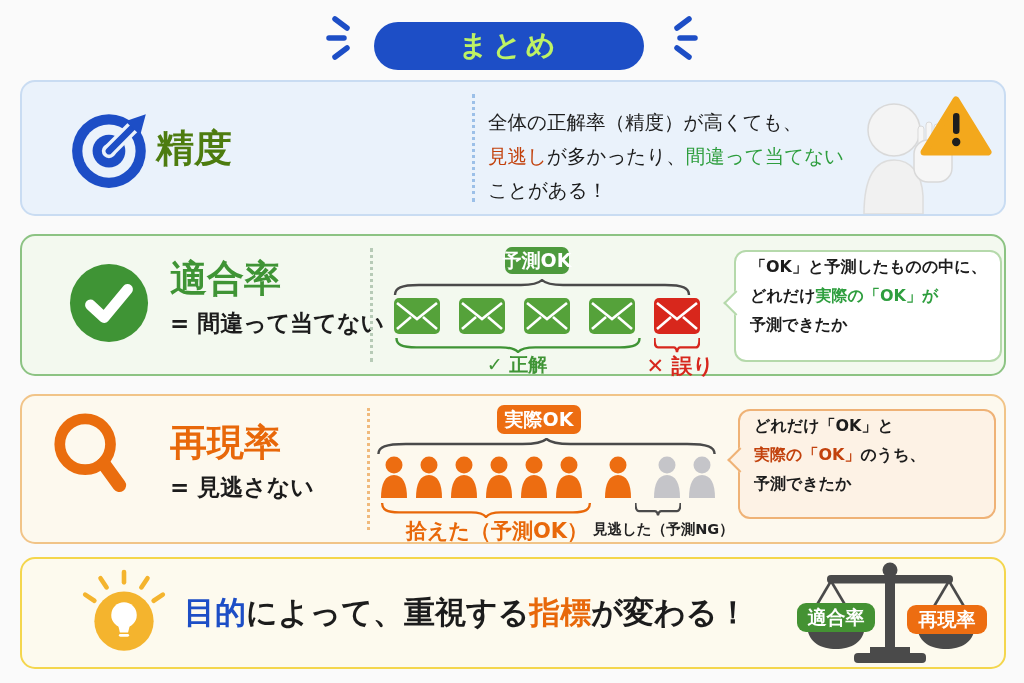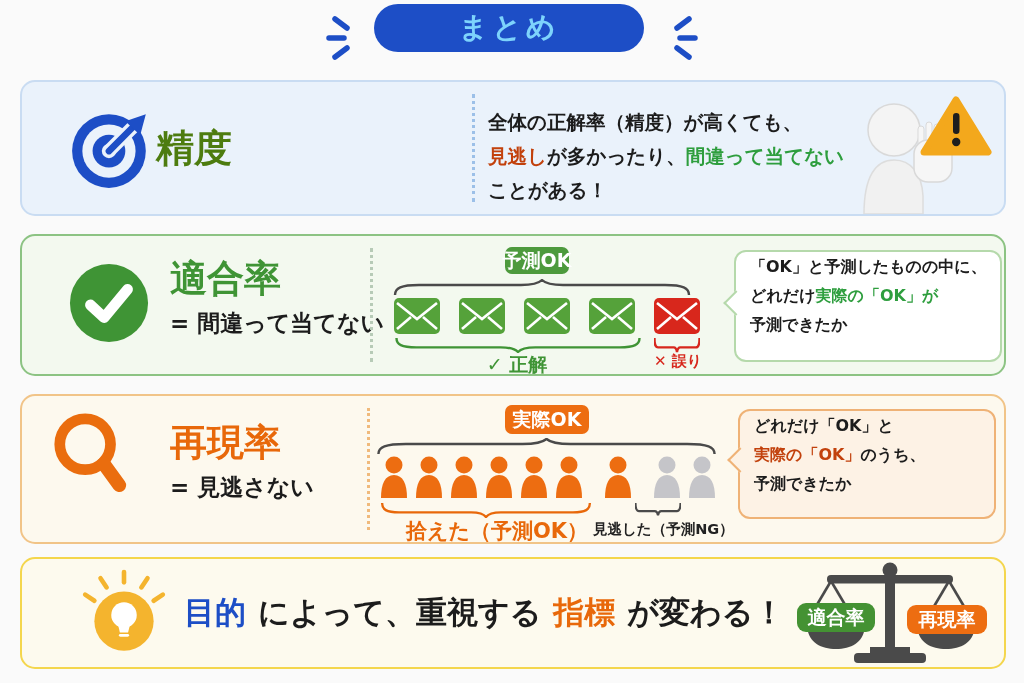--- a/index.html
+++ b/index.html
@@ -1,22 +1,22 @@
 <!DOCTYPE html>
 <html><head>
 <meta charset="utf-8">
 <style>
   html,body{margin:0;padding:0;background:#fafafa;}
   .canvas{position:relative;width:1024px;height:683px;background:#fafafa;overflow:hidden;
     font-family:"DejaVu Sans","Liberation Sans",sans-serif;color:#1c1c1c;}
   
   .header{position:absolute;left:0;top:0;width:1024px;height:72px;}
-  .pill{position:absolute;left:374px;top:4px;width:270px;height:48px;background:#1d4ec6;
+  .pill{position:absolute;left:374px;top:22px;width:270px;height:48px;background:#1d4ec6;
     border-radius:26px;display:flex;align-items:center;justify-content:center;
-    color:#7dd3fc;font-size:29px;font-weight:800;letter-spacing:4px;}
+    color:#bef264;font-size:29px;font-weight:800;letter-spacing:4px;}
   .sparkle{position:absolute;top:12px;width:44px;height:52px;}
   .sp-l{left:326px;}
   .sp-r{left:654px;transform:scaleX(-1);}
   
   .panel{position:absolute;left:20px;width:986px;border-radius:15px;box-sizing:border-box;}
   .p1{top:80px;height:136px;background:#eaf2fb;border:2px solid #c9dcf2;}
   .p2{top:234px;height:142px;background:#f3f9ef;border:2px solid #8cc383;}
   .p3{top:394px;height:150px;background:#fdf9ee;border:2px solid #f1c488;}
   .p4{top:557px;height:112px;background:#fdfaee;border:2px solid #f4d64d;}
   .divider{position:absolute;width:0;}
@@ -29,21 +29,21 @@
   .hl-blue{color:#4d7c0f;font-size:38px;font-weight:800;}
   .metric-name{font-size:37px;font-weight:800;white-space:nowrap;}
   .metric-sub{font-size:23px;font-weight:800;white-space:nowrap;color:#1c1c1c;}
   .t-green{color:#2e9e3e;}
   .t-orange{color:#c2410c;}
   .t-red{color:#d7271d;}
   .t-blue{color:#1d4ec6;}
   .g-main{color:#3f9435;}
   .o-main{color:#e8680a;}
   
-  .desc{position:absolute;left:466px;top:24px;font-size:19.5px;font-weight:700;line-height:34px;white-space:nowrap;}
+  .desc{position:absolute;left:466px;top:24px;font-size:19.5px;font-weight:400;line-height:34px;white-space:nowrap;}
   
   .tag{position:absolute;height:27px;display:flex;align-items:center;justify-content:center;
     color:#fff;font-size:19px;font-weight:800;border-radius:7px;white-space:nowrap;}
   .tag-green{background:#4d9a3d;}
   .tag-orange{background:#ed6d11;}
   
   .brace{position:absolute;}
   
   .env-row{position:absolute;left:372px;top:62px;display:flex;gap:19px;}
   .people-row{position:absolute;left:358px;top:60px;display:flex;gap:7px;align-items:flex-end;}
@@ -52,21 +52,21 @@
   
   .bubble{position:absolute;border-radius:12px;font-size:16px;font-weight:800;line-height:29px;
     padding:0 14px;white-space:nowrap;box-sizing:border-box;}
   .bubble::before{content:"";position:absolute;left:-9px;width:16px;height:16px;transform:rotate(45deg);}
   .bub-green{left:712px;top:14px;width:268px;height:112px;background:#ffffff;border:2px solid #b5d9ab;}
   .bub-green::before{top:42px;background:#ffffff;border-left:2px solid #b5d9ab;border-bottom:2px solid #b5d9ab;}
   .bub-orange{left:716px;top:13px;width:258px;height:110px;background:#fdf2e5;border:2px solid #efb276;}
   .bub-orange::before{top:40px;background:#fdf2e5;border-left:2px solid #efb276;border-bottom:2px solid #efb276;}
   
   .concl-text{position:absolute;left:162px;top:0;height:100%;display:flex;align-items:center;
-    font-size:31px;font-weight:800;white-space:nowrap;gap:12px;}
+    font-size:31px;font-weight:800;white-space:nowrap;}
   .scale-pill{position:absolute;height:29px;display:flex;align-items:center;justify-content:center;
     border-radius:9px;color:#fff;font-size:19px;font-weight:800;z-index:2;}
   .icon-abs{position:absolute;}
 </style>
 </head>
 <body>
 
 <div class="canvas">
 
   <div class="header">
@@ -171,41 +171,41 @@
 
     <svg class="brace" style="left:372px;top:102px;width:248px;height:15px;" viewBox="0 0 100 16" preserveAspectRatio="none">
       <path d="M1,0 C1,7 3,10 9,10 L43,10 C47,10 49,12 50,15 C51,12 53,10 57,10 L91,10 C97,10 99,7 99,0" fill="none" stroke="#3f9435" stroke-width="2.4" vector-effect="non-scaling-stroke"></path>
     </svg>
     <div class="caption g-main" style="left:430px;top:116px;width:130px;font-size:19px;text-align:center;">
       <span>✓</span> <span>正解</span>
     </div>
     <svg class="brace" style="left:632px;top:102px;width:46px;height:15px;" viewBox="0 0 100 16" preserveAspectRatio="none">
       <path d="M1,0 C1,7 3,10 9,10 L43,10 C47,10 49,12 50,15 C51,12 53,10 57,10 L91,10 C97,10 99,7 99,0" fill="none" stroke="#d7271d" stroke-width="2.4" vector-effect="non-scaling-stroke"></path>
     </svg>
-    <div class="caption t-red" style="left:620px;top:116px;width:72px;font-size:15px;">
+    <div class="caption t-red" style="left:620px;top:116px;width:72px;font-size:21px;text-align:right;">
       <span>✕</span> <span>誤り</span>
     </div>
 
     <div class="bubble bub-green">
       <div>「OK」と予測したものの中に、</div>
       <div><span>どれだけ</span><span class="t-green">実際の「OK」が</span></div>
       <div>予測できたか</div>
     </div>
   </section>
 
   <section class="panel p3">
     <svg class="icon-abs" style="left:28px;top:16px;width:82px;height:86px;" viewBox="0 0 84 88">
       <circle cx="36" cy="33" r="26" fill="none" stroke="#ea6d0e" stroke-width="11"></circle>
       <line x1="55" y1="53" x2="71" y2="75" stroke="#ea6d0e" stroke-width="14" stroke-linecap="round"></line>
     </svg>
     <div class="metric-name o-main" style="position:absolute;left:148px;top:22px;">再現率</div>
     <div class="metric-sub" style="position:absolute;left:148px;top:76px;">= 見逃さない</div>
     <div class="divider d3"></div>
 
-    <div class="tag tag-orange" style="left:475px;top:9px;width:84px;height:29px;margin-left:8px;">実際OK</div>
+    <div class="tag tag-orange" style="left:475px;top:9px;width:84px;height:29px;">実際OK</div>
     <svg class="brace" style="left:353px;top:42px;width:343px;height:16px;" viewBox="0 0 100 16" preserveAspectRatio="none">
       <path d="M1,16 C1,9 3,6 9,6 L43,6 C47,6 49,4 50,1 C51,4 53,6 57,6 L91,6 C97,6 99,9 99,16" fill="none" stroke="#4a4a4a" stroke-width="2.4" vector-effect="non-scaling-stroke"></path>
     </svg>
 
     <div class="people-row">
       <svg width="28" height="42" viewBox="0 0 28 42">
           <circle cx="14" cy="9" r="8.5" fill="#ed6d11"></circle>
           <path d="M14,19 C23,19 27,28 27,42 L1,42 C1,28 5,19 14,19 Z" fill="#ed6d11"></path>
         </svg>
       <svg width="28" height="42" viewBox="0 0 28 42">

